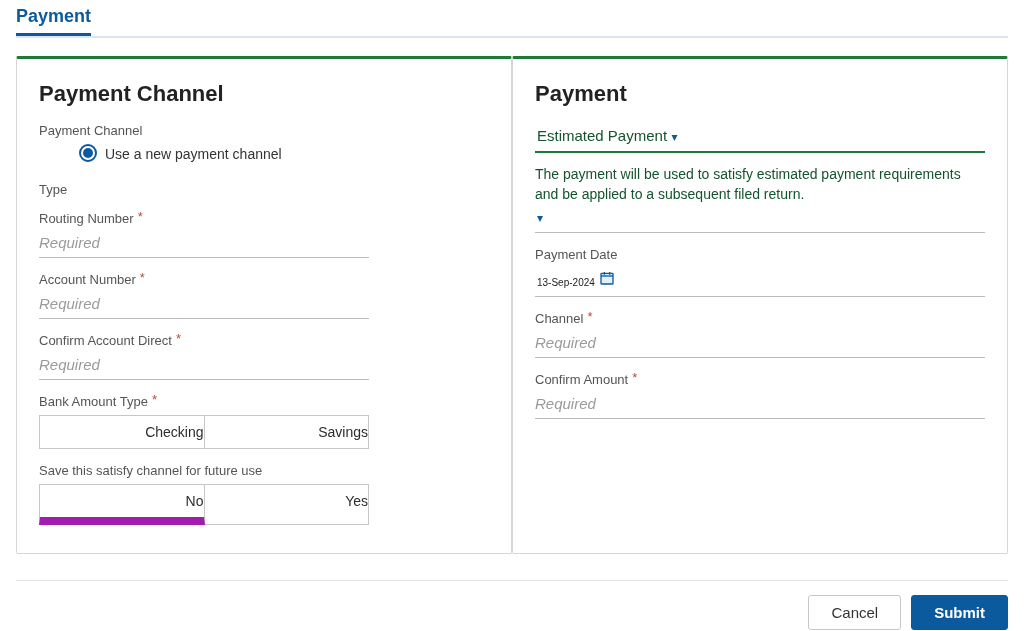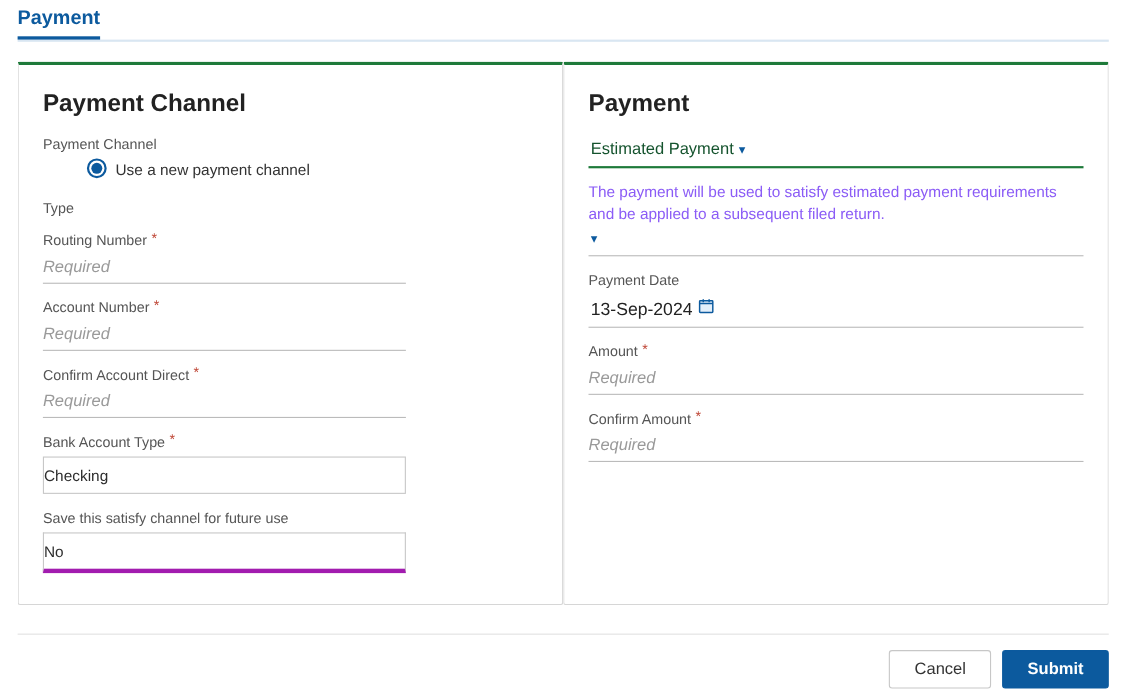--- a/index.html
+++ b/index.html
@@ -17,27 +17,27 @@
     .radio .dot { width: 10px; height: 10px; background: #0c5a9e; border-radius: 50%; }
     .radio-label { font-size: 14px; color: #333; }
     .field { width: 100%; max-width: 330px; border: none; border-bottom: 1px dotted #aaa; font-size: 15px; padding: 4px 0 6px; outline: none; color: #0c4a6e; background: transparent; }
     .field.wide { max-width: 100%; }
     .field.solid { border-bottom: 1px solid #bbb; }
     .field::placeholder { color: #9a9a9a; font-style: italic; }
     .select-row { width: 100%; max-width: 330px; border-bottom: 1px solid #bbb; display: flex; align-items: center; justify-content: space-between; padding: 4px 2px 6px; cursor: pointer; }
     .select-row.underline-green { border-bottom: 2px solid #1e7a3a; }
     .select-row .val { font-size: 15px; color: #14532d; }
     .chev { color: #0c5a9e; font-size: 12px; }
-    .helper { font-size: 14px; color: #8b5cf6; margin-top: 12px; line-height: 1.4; }
+    .helper { font-size: 14px; color: #14532d; margin-top: 12px; line-height: 1.4; }
     .seggroup { display: flex; max-width: 330px; margin-top: 6px; }
-    .seg { flex: 1; border: 1px solid #c7c7c7; background: #fff; padding: 8px 0; font-size: 14px; text-align: left; cursor: pointer; }
+    .seg { flex: 1; border: 1px solid #c7c7c7; background: #fff; padding: 8px 0; font-size: 14px; text-align: right; cursor: pointer; }
     .seg + .seg { border-left: none; }
-    .seg.sel { border-bottom: 4px solid #a21caf; }
+    .seg.sel { border-bottom: 8px solid #a21caf; }
     .date-row { width: 100%; max-width: 330px; border-bottom: 1px solid #bbb; display: flex; align-items: center; justify-content: space-between; padding: 4px 2px 6px; }
-    .date-row .val { font-size: 16px; color: #222; }
+    .date-row .val { font-size: 10px; color: #222; }
     .cal-icon { width: 16px; height: 16px; }
     .cal-icon svg { width: 16px; height: 16px; }
     .footer { margin-top: 26px; padding-top: 14px; border-top: 1px solid #e2e2e2; display: flex; justify-content: flex-end; gap: 10px; }
     .btn { font-size: 15px; padding: 8px 22px; border-radius: 3px; cursor: pointer; }
     .btn-secondary { background: #fff; border: 1px solid #c7c7c7; color: #333; }
     .btn-primary { background: #0c5a9e; border: 1px solid #0c5a9e; color: #fff; font-weight: 600; }
     .card .field, .card .select-row, .card .date-row { display: block; }
     .select-row, .date-row { display: flex; }
     .rcard .select-row, .rcard .date-row, .rcard .field { max-width: 100%; }
   </style>
@@ -73,29 +73,31 @@
         <span>Account Number</span><span class="req">*</span>
       </span>
       <input class="field solid" type="text" placeholder="Required" style="">
 
       <span class="label">
         <span>Confirm Account Direct</span><span class="req">*</span>
       </span>
       <input class="field solid" type="text" placeholder="Required" style="">
 
       <span class="label">
-        <span>Bank Account Type</span><span class="req">*</span>
+        <span>Bank Amount Type</span><span class="req">*</span>
       </span>
       <div class="seggroup">
         <div class="seg">Checking</div>
+        <div class="seg">Savings</div>
       </div>
 
       <span class="label">Save this satisfy channel for future use</span>
       <div class="seggroup">
         <div class="seg sel">No</div>
+        <div class="seg">Yes</div>
       </div>
     </div>
 
     <div class="card rcard">
       <h2>Payment</h2>
 
       <div class="select-row underline-green">
         <span class="val">Estimated Payment</span>
         <span class="chev">▾</span>
       </div>
@@ -113,21 +115,21 @@
           <svg viewBox="0 0 24 24" fill="none" stroke="#0c5a9e" stroke-width="2">
             <rect x="3" y="5" width="18" height="16" rx="1" fill="#e3effa" stroke="#0c5a9e"></rect>
             <line x1="3" y1="9" x2="21" y2="9"></line>
             <line x1="8" y1="3" x2="8" y2="7"></line>
             <line x1="16" y1="3" x2="16" y2="7"></line>
           </svg>
         </span>
       </div>
 
       <span class="label">
-        <span>Amount</span><span class="req">*</span>
+        <span>Channel</span><span class="req">*</span>
       </span>
       <input class="field solid wide" type="text" placeholder="Required" style="">
 
       <span class="label">
         <span>Confirm Amount</span><span class="req">*</span>
       </span>
       <input class="field solid wide" type="text" placeholder="Required" style="">
     </div>
 
   </div>

